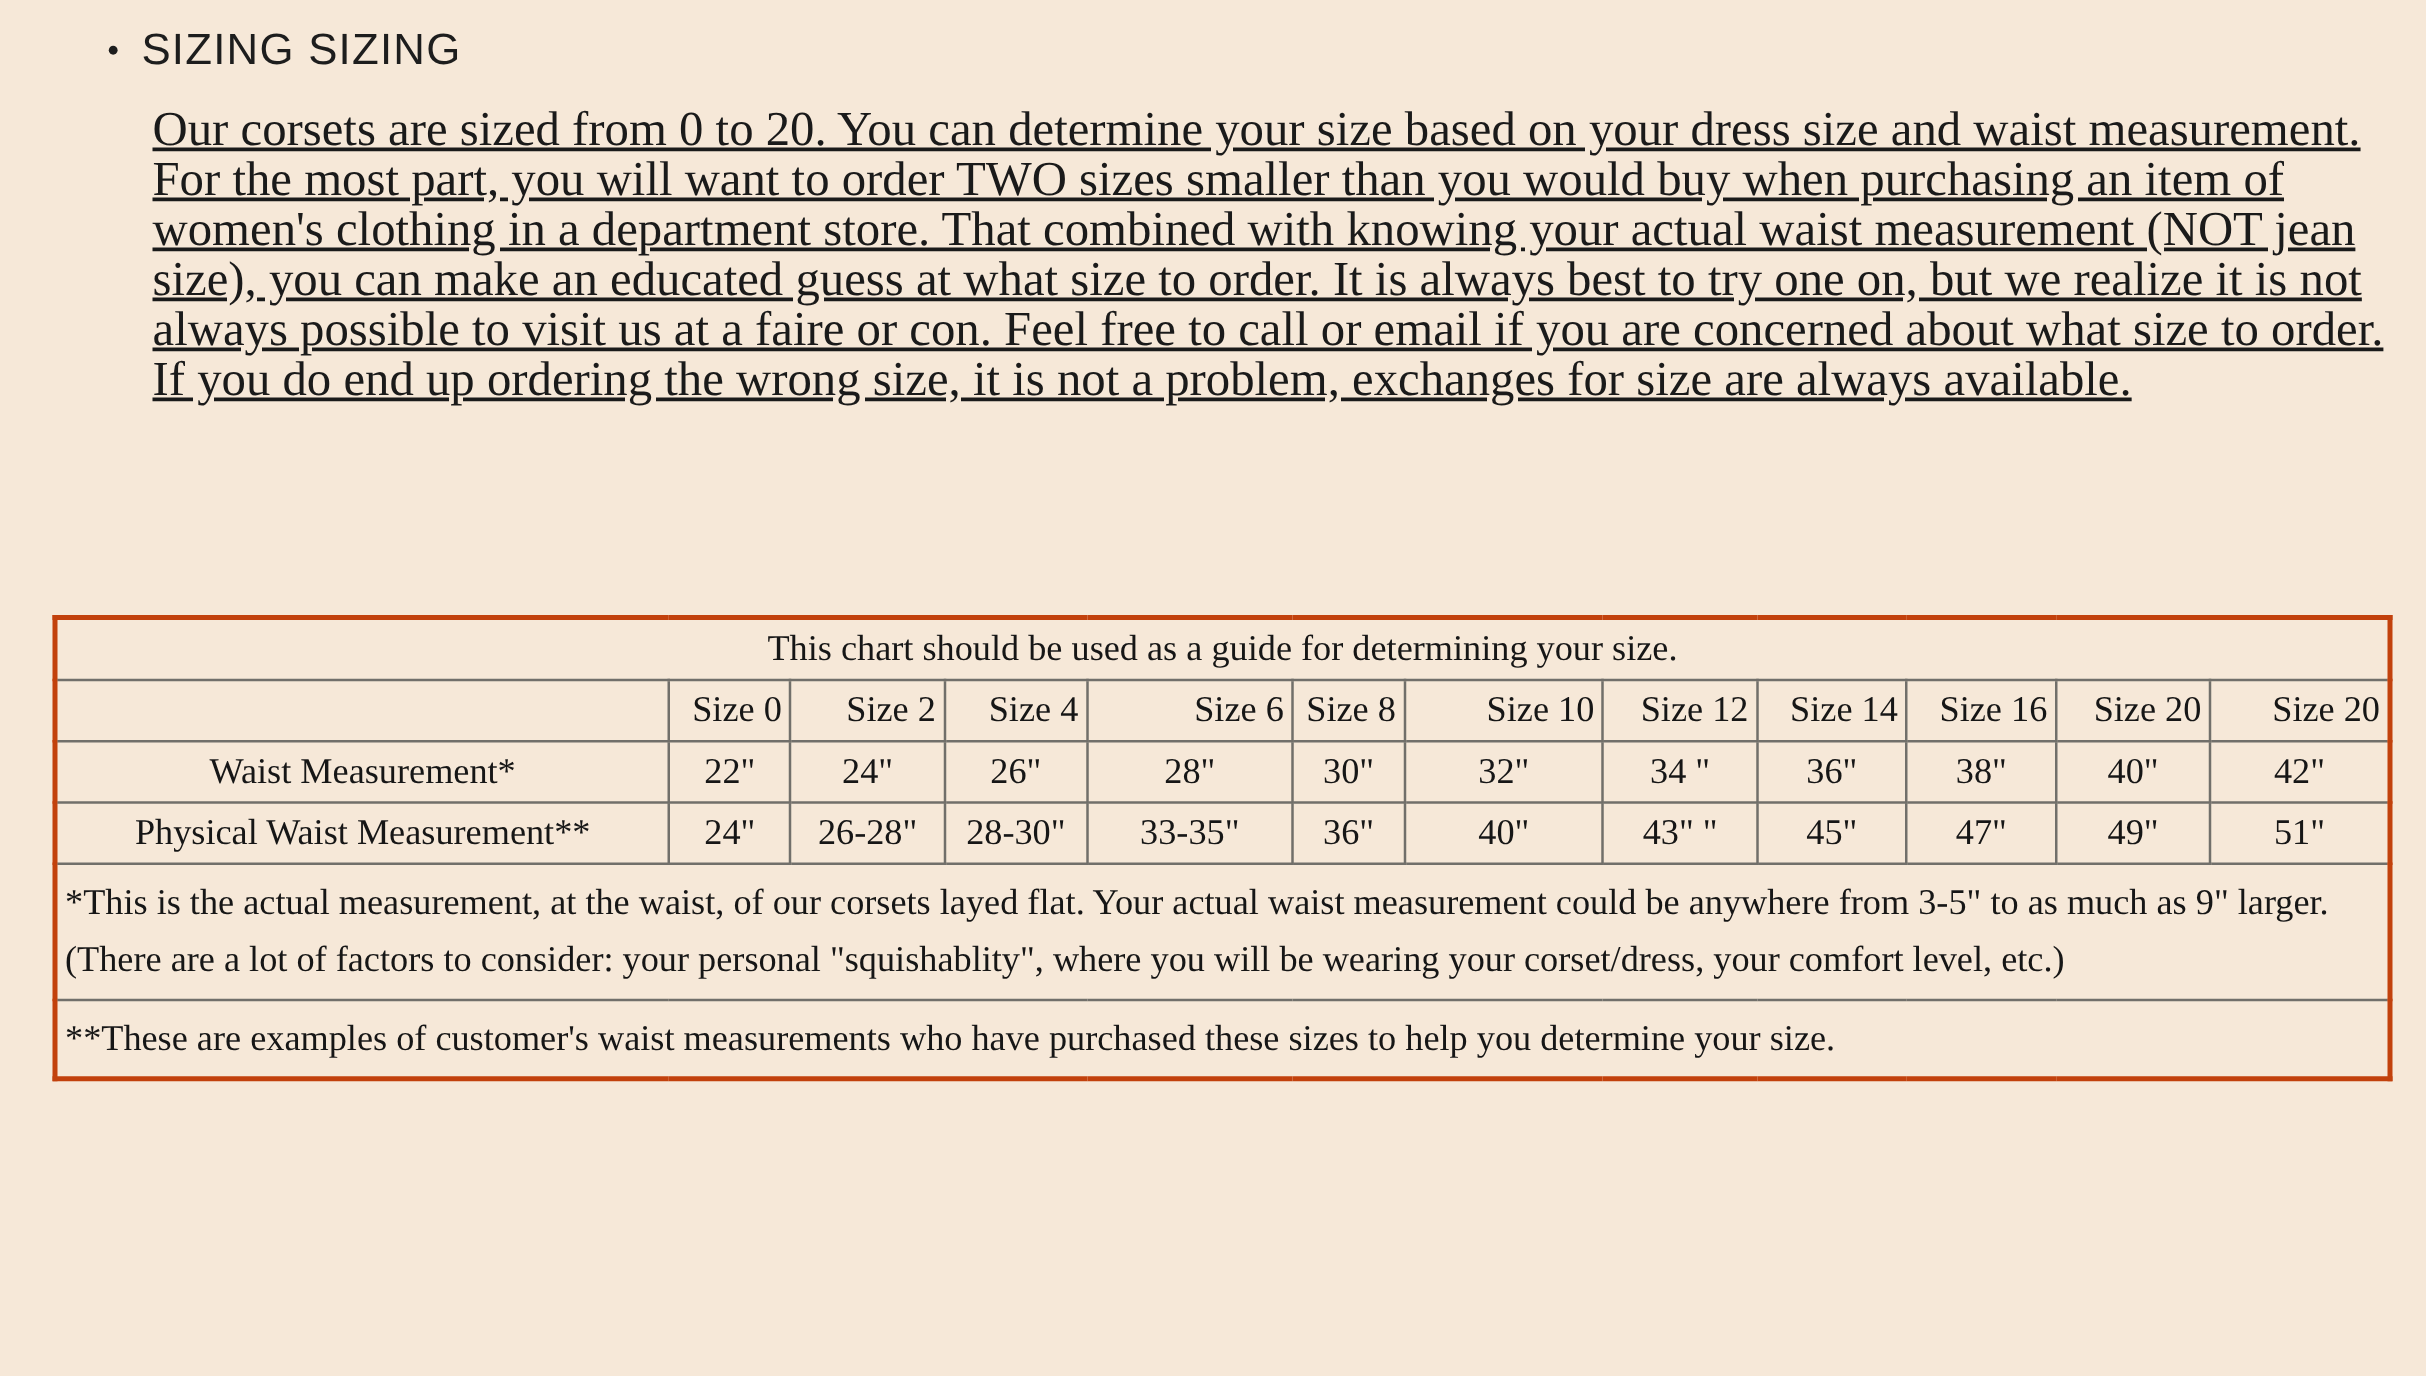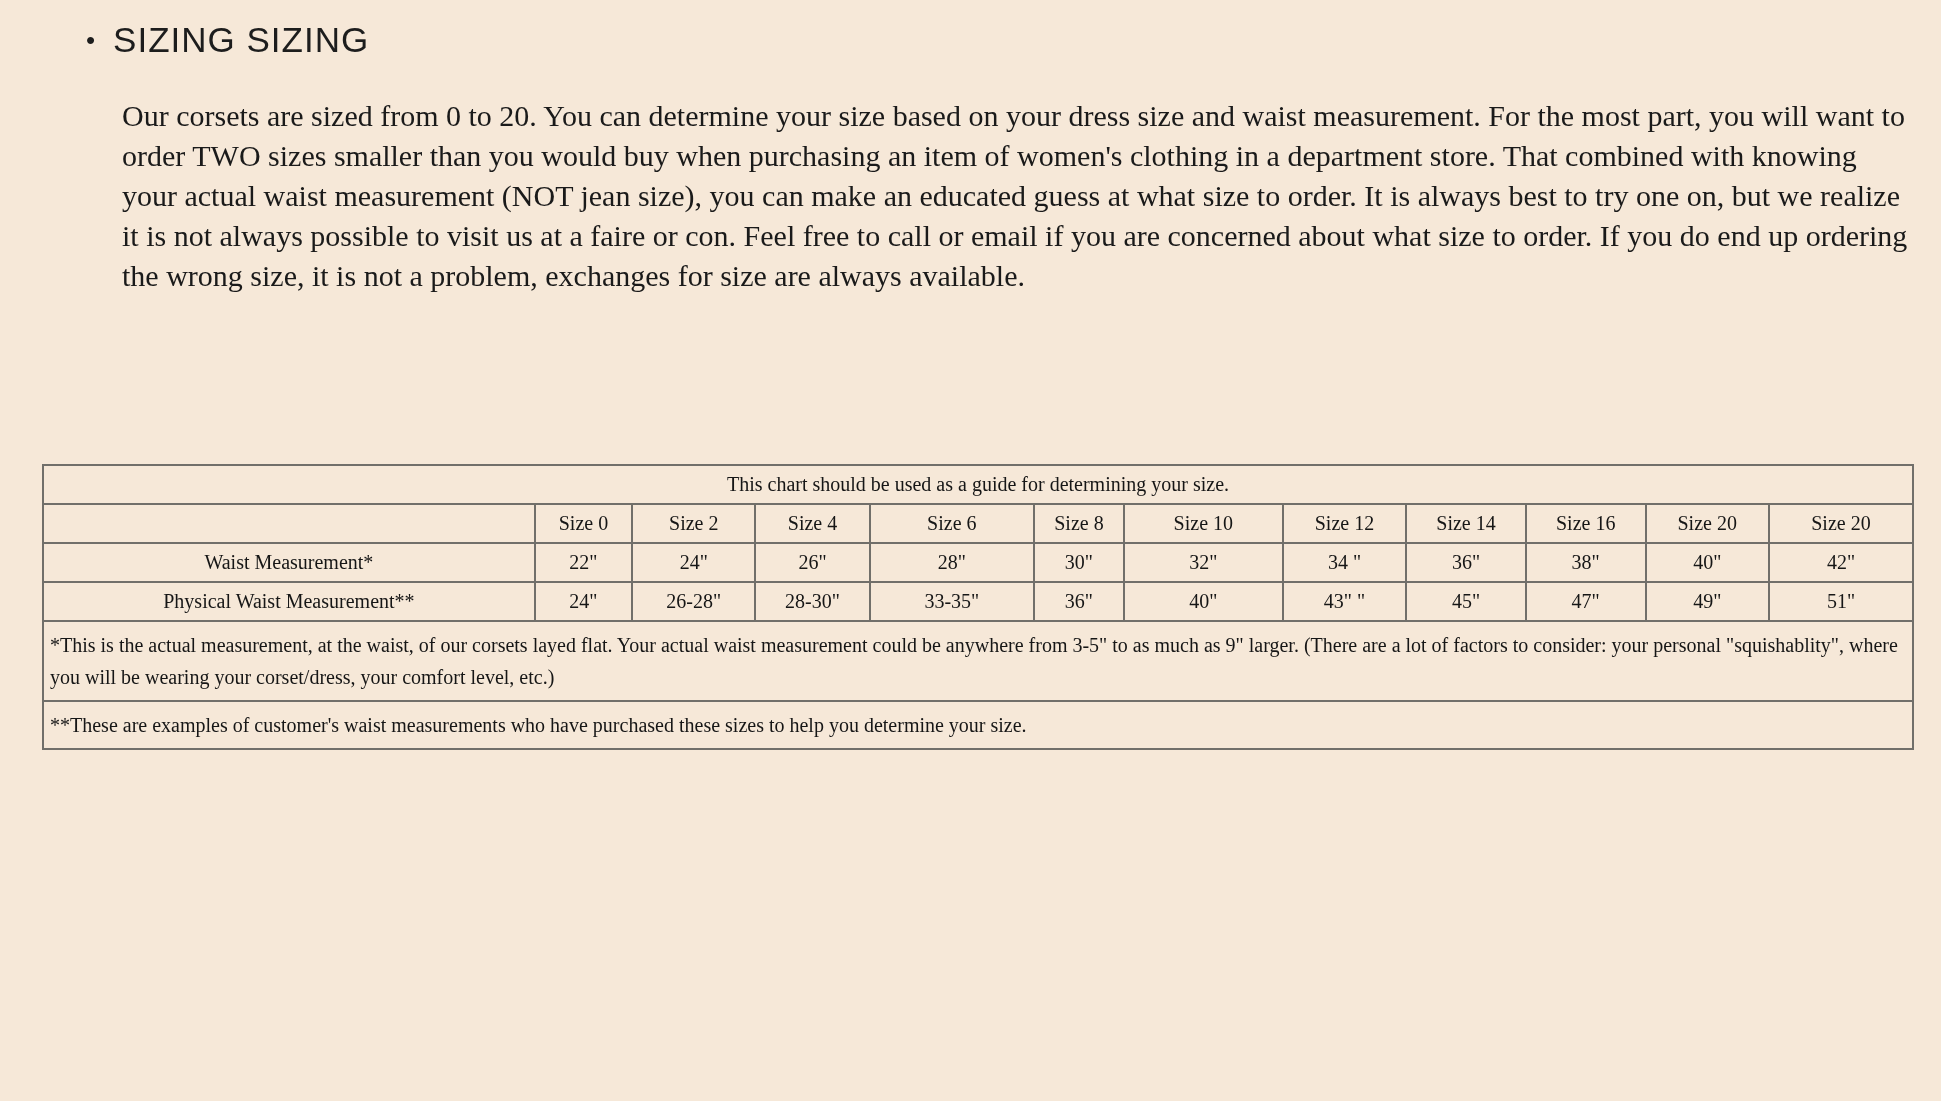--- a/index.html
+++ b/index.html
@@ -28,47 +28,48 @@
   }
   .title {
     font-family: "Liberation Sans", sans-serif;
     font-size: 35px;
     font-weight: 400;
     letter-spacing: 1px;
     margin: 0;
     color: #1d1d1d;
   }
   .intro {
-    margin: 36px 22px 0 122px;
+    margin: 24px 22px 0 122px;
     max-width: 1798px;
-    font-size: 30px;
+    font-size: 39px;
     line-height: 40px;
     color: #1a1a1a;
+    text-decoration: underline;
   }
   .size-table {
     margin: 168px 0 0 42px;
     width: 1872px;
     table-layout: fixed;
     border-collapse: collapse;
-    border: 1px solid #c2410c;
-    font-size: 20px;
+    border: 4px solid #c2410c;
+    font-size: 29px;
     color: #161616;
   }
   .size-table td {
     border: 2px solid #716f6a;
     padding: 7px 6px;
     vertical-align: middle;
     overflow: hidden;
   }
   .caption-cell {
     text-align: center;
     padding: 9px 6px;
   }
   .hdr-cell {
-    text-align: center;
+    text-align: right;
     padding: 18px 4px 18px 5px;
   }
   .lbl-cell {
     text-align: center;
     padding-left: 5px;
   }
   .val-cell {
     text-align: center;
   }
   .foot-cell {

